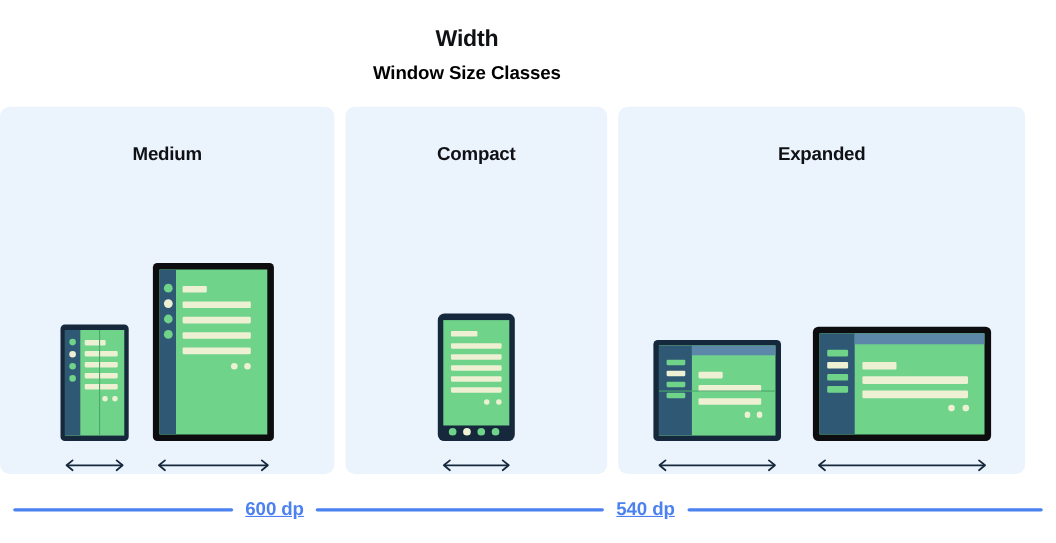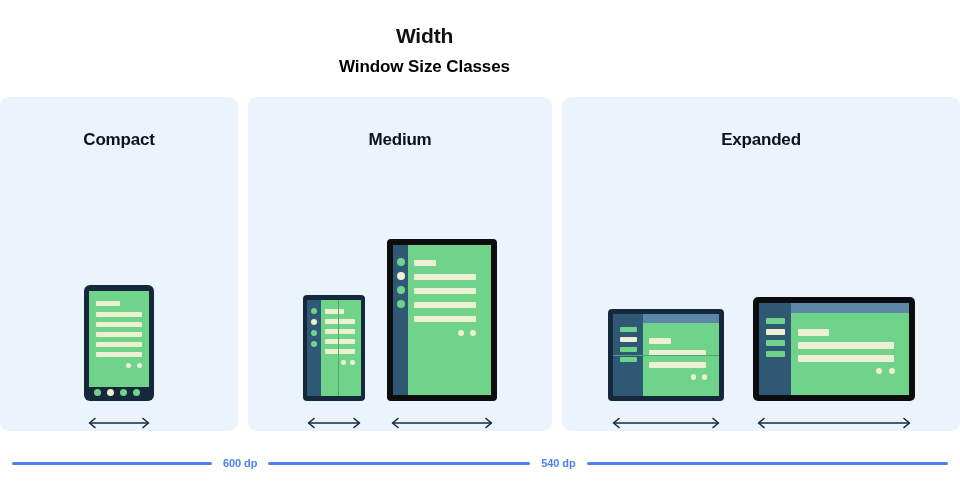--- a/index.html
+++ b/index.html
@@ -52,21 +52,21 @@
     gap: 10px;
   }
   .panel {
     background: #ebf3fd;
     border-radius: 9px;
     position: relative;
     overflow: hidden;
   }
   .panel-compact  { width: 238px; }
   .panel-medium   { width: 304px; }
-  .panel-expanded { width: 398px; }
+  .panel-expanded { width: 370px; }
 
   .panel-title {
     position: absolute;
     top: 33px;
     left: 0; right: 0;
     text-align: center;
     font-size: 17px;
     font-weight: bold;
     color: #0f1115;
     letter-spacing: -0.2px;
@@ -177,71 +177,38 @@
     height: 30px;
     display: flex;
     align-items: center;
   }
   .scale-line {
     height: 3px;
     background: #4c82ef;
     border-radius: 2px;
   }
   .scale-label {
-    font-size: 11px;
+    font-size: 17px;
     font-weight: bold;
     color: #4c82ef;
     letter-spacing: -0.1px;
     white-space: nowrap;
     padding: 0 11px;
+    text-decoration: underline;
   }
 </style>
 </head>
 <body>
 
 <div class="header">
   <div class="title">Width</div>
   <div class="subtitle">Window Size Classes</div>
 </div>
 
 <div class="panels">
-
-  <div class="panel panel-compact">
-    <div class="panel-title">Compact</div>
-    <div class="stage">
-      <div class="devcol">
-        <div class="devwrap">
-
-          <div class="device" style="width:70px;height:116px;border-radius:6px;">
-            <div class="screen" style="left:5px;top:6px;width:60px;height:96px;">
-              <div class="line" style="left:7px;top:10px;width:24px;height:5px;"></div>
-              <div class="line" style="left:7px;top:21px;width:46px;height:5px;"></div>
-              <div class="line" style="left:7px;top:31px;width:46px;height:5px;"></div>
-              <div class="line" style="left:7px;top:41px;width:46px;height:5px;"></div>
-              <div class="line" style="left:7px;top:51px;width:46px;height:5px;"></div>
-              <div class="line" style="left:7px;top:61px;width:46px;height:5px;"></div>
-              <div class="dot" style="left:37px;top:72px;width:5px;height:5px;"></div>
-              <div class="dot" style="left:48px;top:72px;width:5px;height:5px;"></div>
-            </div>
-            <div class="navbar" style="left:5px;top:102px;width:60px;height:9px;">
-              <div class="navdot" style="left:5px;top:1.5px;width:7px;height:7px;"></div>
-              <div class="navdot hl" style="left:18px;top:1.5px;width:7px;height:7px;"></div>
-              <div class="navdot" style="left:31px;top:1.5px;width:7px;height:7px;"></div>
-              <div class="navdot" style="left:44px;top:1.5px;width:7px;height:7px;"></div>
-            </div>
-          </div>
-        </div>
-        <svg class="arrow" width="70" height="16" viewBox="0 0 70 16">
-          <line x1="6" y1="8" x2="64" y2="8" stroke="#16283c" stroke-width="1.6"></line>
-          <polyline points="11,3.5 5.5,8 11,12.5" fill="none" stroke="#16283c" stroke-width="1.6" stroke-linecap="round" stroke-linejoin="round"></polyline>
-          <polyline points="59,3.5 64.5,8 59,12.5" fill="none" stroke="#16283c" stroke-width="1.6" stroke-linecap="round" stroke-linejoin="round"></polyline>
-        </svg>
-      </div>
-    </div>
-  </div>
 
   <div class="panel panel-medium">
     <div class="panel-title">Medium</div>
     <div class="stage">
 
       <div class="devcol" style="margin-right:22px;">
         <div class="devwrap">
 
           <div class="device" style="width:62px;height:106px;border-radius:4px;">
             <div class="screen" style="left:4px;top:5px;width:54px;height:96px;">
@@ -291,20 +258,54 @@
         <svg class="arrow" width="110" height="16" viewBox="0 0 110 16">
           <line x1="6" y1="8" x2="104" y2="8" stroke="#16283c" stroke-width="1.6"></line>
           <polyline points="11,3.5 5.5,8 11,12.5" fill="none" stroke="#16283c" stroke-width="1.6" stroke-linecap="round" stroke-linejoin="round"></polyline>
           <polyline points="99,3.5 104.5,8 99,12.5" fill="none" stroke="#16283c" stroke-width="1.6" stroke-linecap="round" stroke-linejoin="round"></polyline>
         </svg>
       </div>
 
     </div>
   </div>
 
+  <div class="panel panel-compact">
+    <div class="panel-title">Compact</div>
+    <div class="stage">
+      <div class="devcol">
+        <div class="devwrap">
+
+          <div class="device" style="width:70px;height:116px;border-radius:6px;">
+            <div class="screen" style="left:5px;top:6px;width:60px;height:96px;">
+              <div class="line" style="left:7px;top:10px;width:24px;height:5px;"></div>
+              <div class="line" style="left:7px;top:21px;width:46px;height:5px;"></div>
+              <div class="line" style="left:7px;top:31px;width:46px;height:5px;"></div>
+              <div class="line" style="left:7px;top:41px;width:46px;height:5px;"></div>
+              <div class="line" style="left:7px;top:51px;width:46px;height:5px;"></div>
+              <div class="line" style="left:7px;top:61px;width:46px;height:5px;"></div>
+              <div class="dot" style="left:37px;top:72px;width:5px;height:5px;"></div>
+              <div class="dot" style="left:48px;top:72px;width:5px;height:5px;"></div>
+            </div>
+            <div class="navbar" style="left:5px;top:102px;width:60px;height:9px;">
+              <div class="navdot" style="left:5px;top:1.5px;width:7px;height:7px;"></div>
+              <div class="navdot hl" style="left:18px;top:1.5px;width:7px;height:7px;"></div>
+              <div class="navdot" style="left:31px;top:1.5px;width:7px;height:7px;"></div>
+              <div class="navdot" style="left:44px;top:1.5px;width:7px;height:7px;"></div>
+            </div>
+          </div>
+        </div>
+        <svg class="arrow" width="70" height="16" viewBox="0 0 70 16">
+          <line x1="6" y1="8" x2="64" y2="8" stroke="#16283c" stroke-width="1.6"></line>
+          <polyline points="11,3.5 5.5,8 11,12.5" fill="none" stroke="#16283c" stroke-width="1.6" stroke-linecap="round" stroke-linejoin="round"></polyline>
+          <polyline points="59,3.5 64.5,8 59,12.5" fill="none" stroke="#16283c" stroke-width="1.6" stroke-linecap="round" stroke-linejoin="round"></polyline>
+        </svg>
+      </div>
+    </div>
+  </div>
+
   <div class="panel panel-expanded">
     <div class="panel-title">Expanded</div>
     <div class="stage">
 
       <div class="devcol" style="margin-right:29px;">
         <div class="devwrap">
 
           <div class="device" style="width:116px;height:92px;border-radius:4px;">
             <div class="screen" style="left:5px;top:5px;width:106px;height:82px;">
               <div class="rail" style="width:30px;"></div>

